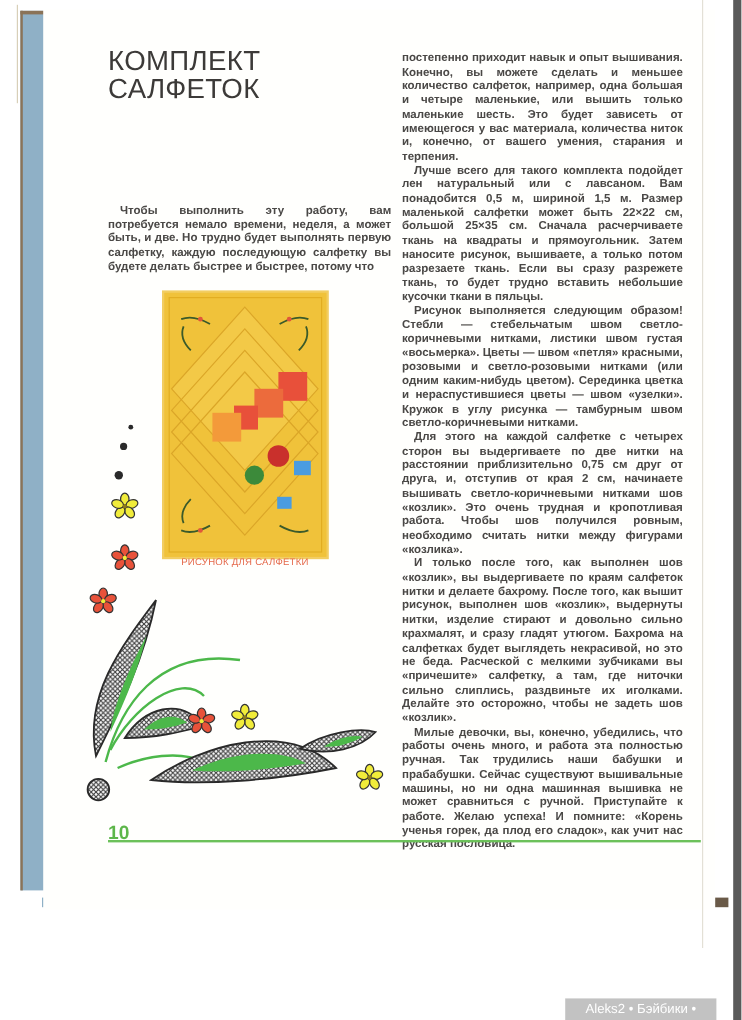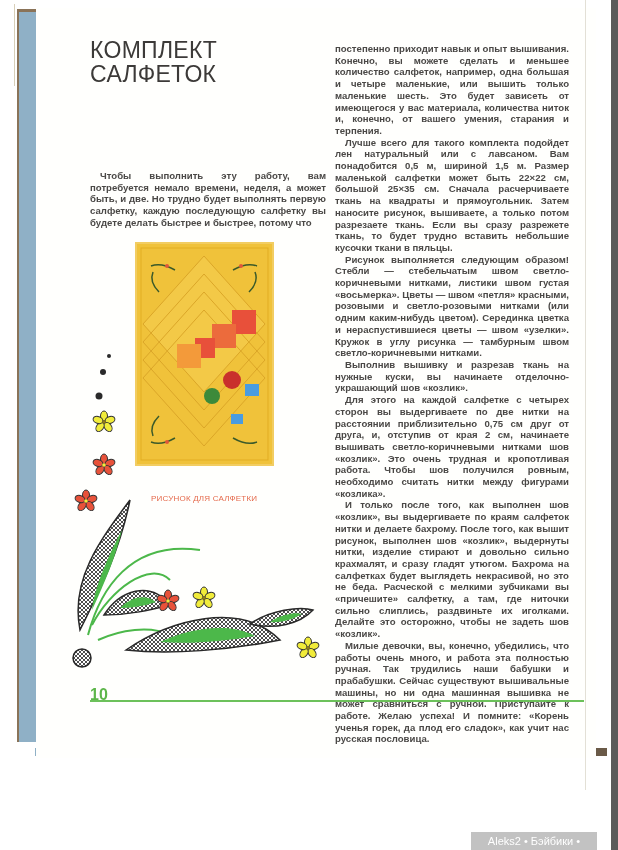--- a/index.html
+++ b/index.html
@@ -36,21 +36,21 @@
   .col-left { left: 90px; top: 170px; width: 236px; }
   .col-right { left: 335px; top: 43px; width: 234px; }
   .col-right p.noindent { text-indent: 0; }
 
   .photo {
     position: absolute; left: 137px; top: 244px; width: 135px; height: 220px;
     background: #f0c23a;
     box-shadow: 0 0 0 2px #f2cd62;
   }
   .caption {
-    position: absolute; left: 151px; top: 494px;
+    position: absolute; left: 151px; top: 464px;
     font-size: 8px; color: #e56a4c; letter-spacing: 0.2px;
   }
   .decor { position: absolute; left: 60px; top: 340px; width: 290px; height: 330px; }
 
   .page-number { position: absolute; left: 90px; top: 686px; font-weight: bold; font-size: 16px; color: #5db64a; }
   .page-rule { position: absolute; left: 90px; top: 700px; width: 494px; height: 2px; background: #6cc15a; }
 
   .watermark {
     position: absolute; left: 471px; top: 832px; width: 126px; height: 18px;
     background: #bdbdbd; color: #ffffff; font-size: 11px; line-height: 18px;
@@ -73,21 +73,20 @@
 </h1>
 
 <div class="col col-left">
   <p>Чтобы выполнить эту работу, вам потребуется немало времени, неделя, а может быть, и две. Но трудно будет выполнять первую салфетку, каждую последующую салфетку вы будете делать быстрее и быстрее, потому что</p>
 </div>
 
 <div class="col col-right">
   <p class="noindent">постепенно приходит навык и опыт вышивания. Конечно, вы можете сделать и меньшее количество салфеток, например, одна большая и четыре маленькие, или вышить только маленькие шесть. Это будет зависеть от имеющегося у вас материала, количества ниток и, конечно, от вашего умения, старания и терпения.</p>
   <p>Лучше всего для такого комплекта подойдет лен натуральный или с лавсаном. Вам понадобится 0,5 м, шириной 1,5 м. Размер маленькой салфетки может быть 22×22 см, большой 25×35 см. Сначала расчерчиваете ткань на квадраты и прямоугольник. Затем наносите рисунок, вышиваете, а только потом разрезаете ткань. Если вы сразу разрежете ткань, то будет трудно вставить небольшие кусочки ткани в пяльцы.</p>
   <p>Рисунок выполняется следующим образом! Стебли — стебельчатым швом светло-коричневыми нитками, листики швом густая «восьмерка». Цветы — швом «петля» красными, розовыми и светло-розовыми нитками (или одним каким-нибудь цветом). Серединка цветка и нераспустившиеся цветы — швом «узелки». Кружок в углу рисунка — тамбурным швом светло-коричневыми нитками.</p>
-  <p>Выполнив вышивку и разрезав ткань на нужные куски, вы начинаете отделочно-украшающий шов «козлик».</p>
   <p>Для этого на каждой салфетке с четырех сторон вы выдергиваете по две нитки на расстоянии приблизительно 0,75 см друг от друга, и, отступив от края 2 см, начинаете вышивать светло-коричневыми нитками шов «козлик». Это очень трудная и кропотливая работа. Чтобы шов получился ровным, необходимо считать нитки между фигурами «козлика».</p>
   <p>И только после того, как выполнен шов «козлик», вы выдергиваете по краям салфеток нитки и делаете бахрому. После того, как вышит рисунок, выполнен шов «козлик», выдернуты нитки, изделие стирают и довольно сильно крахмалят, и сразу гладят утюгом. Бахрома на салфетках будет выглядеть некрасивой, но это не беда. Расческой с мелкими зубчиками вы «причешите» салфетку, а там, где ниточки сильно слиплись, раздвиньте их иголками. Делайте это осторожно, чтобы не задеть шов «козлик».</p>
   <p>Милые девочки, вы, конечно, убедились, что работы очень много, и работа эта полностью ручная. Так трудились наши бабушки и прабабушки. Сейчас существуют вышивальные машины, но ни одна машинная вышивка не может сравниться с ручной. Приступайте к работе. Желаю успеха! И помните: «Корень ученья горек, да плод его сладок», как учит нас русская пословица.</p>
 </div>
 
 <div class="photo">
   <svg width="135" height="220" viewBox="0 0 135 220">
     <rect x="0" y="0" width="135" height="220" fill="#f0c23a"></rect>
     <rect x="4" y="4" width="127" height="212" fill="none" stroke="#e2ad22" stroke-width="1"></rect>
     <polygon points="67,12 128,80 67,148 6,80" fill="#f3c947" stroke="#dba628" stroke-width="1"></polygon>

